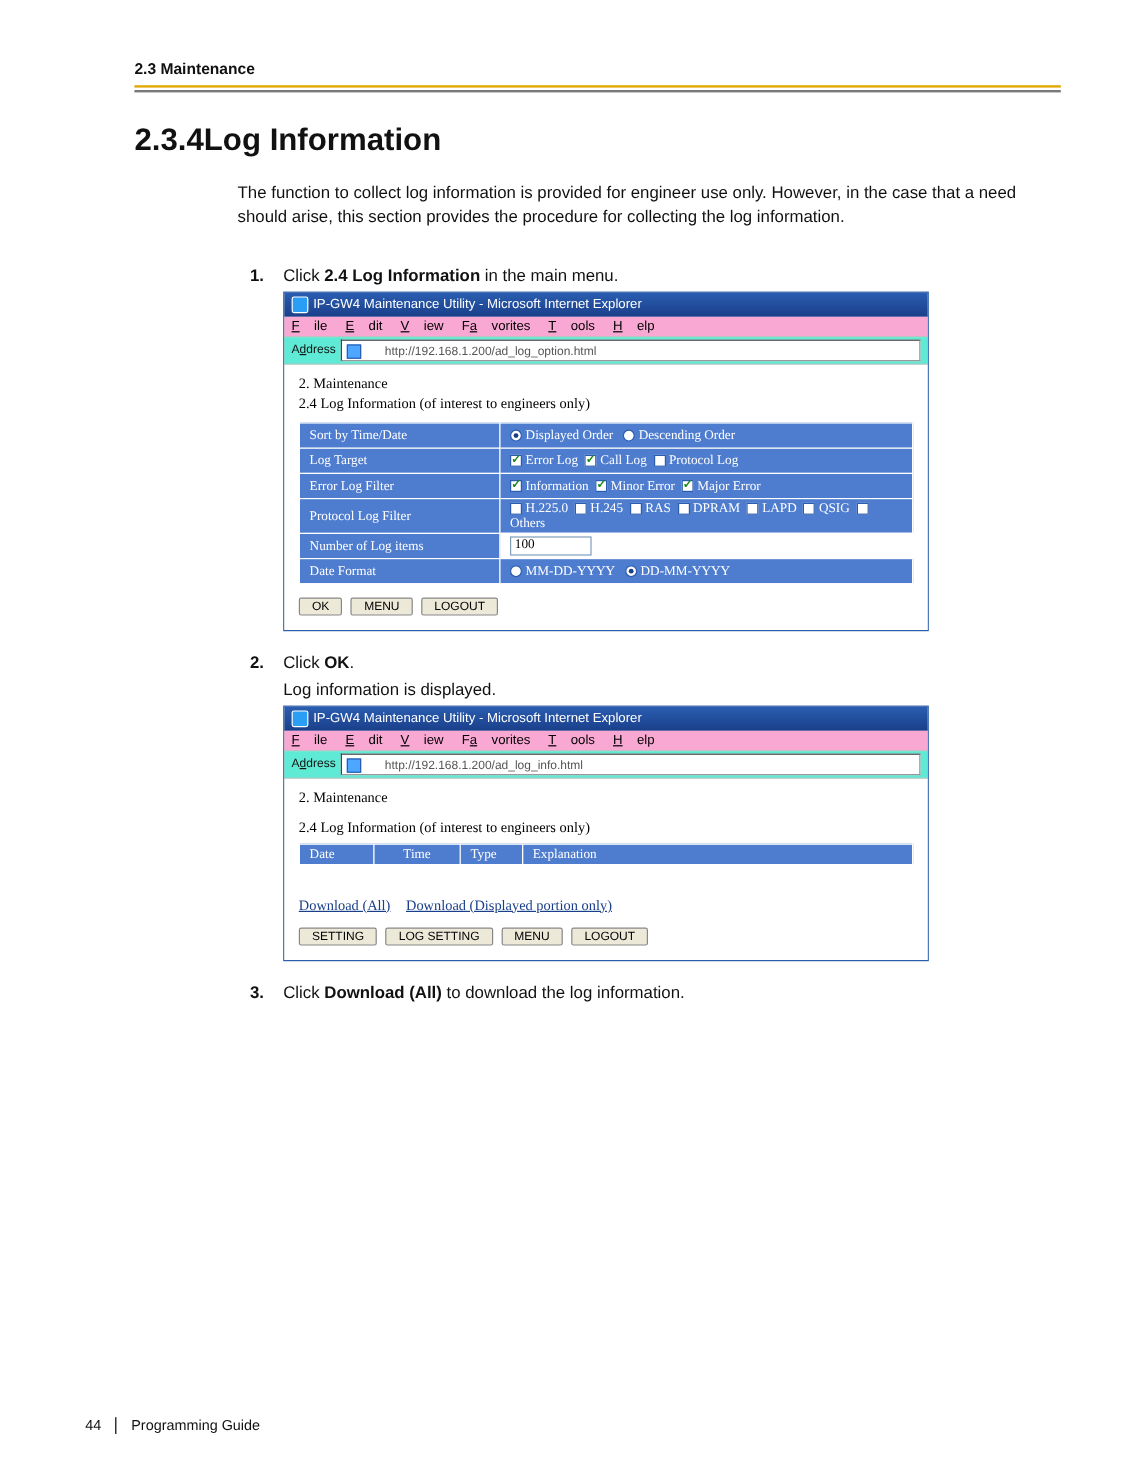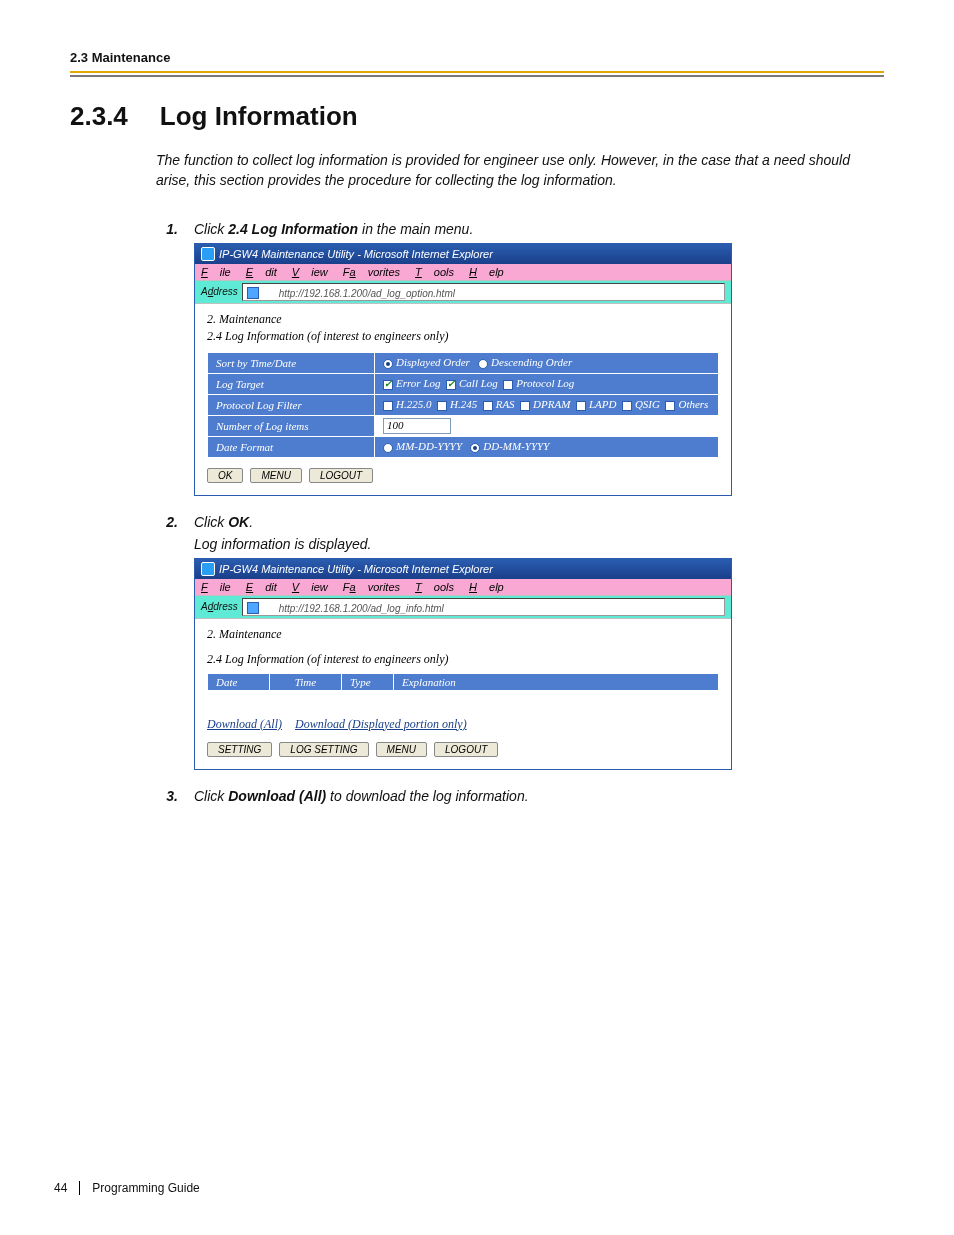--- a/index.html
+++ b/index.html
@@ -8,21 +8,21 @@
     background: #fff;
     font-family: Arial, Helvetica, sans-serif;
     color: #111;
     width: 954px;
   }
   .page {
     position: relative;
     width: 954px;
     height: 1235px;
     box-sizing: border-box;
-    padding: 50px 70px 40px 70px;
+    padding: 50px 70px 40px 112px;
   }
   .running-header {
     font-size: 13px;
     font-weight: bold;
     margin-bottom: 6px;
   }
   .rule-gold {
     height: 2px;
     background: #e0a800;
     margin-bottom: 2px;
@@ -30,25 +30,23 @@
   .rule-gray {
     height: 2px;
     background: #7a7a7a;
     margin-bottom: 24px;
   }
   h1.section-heading {
     font-size: 26px;
     font-weight: bold;
     margin: 0 0 18px 0;
     display: flex;
-    gap: 32px;
   }
   .block-indent {
     margin-left: 86px;
-    font-style: italic;
   }
   .intro {
     font-size: 14px;
     line-height: 1.45;
     margin-bottom: 30px;
   }
   ol.steps {
     list-style: none;
     padding: 0;
     margin: 0;
@@ -227,21 +225,21 @@
   .log-table th.type { width: 35px; }
   .linkrow { margin: 26px 0 10px 0; }
   .linkrow a {
     color: #1a3f8a;
     text-decoration: underline;
     margin-right: 10px;
   }
   .footer {
     position: absolute;
     bottom: 40px;
-    left: 54px;
+    left: 71px;
     font-size: 12px;
     display: flex;
     align-items: center;
     gap: 12px;
   }
   .footer .sep {
     width: 1px; height: 14px; background: #000;
   }
 </style>
 </head>
@@ -302,20 +300,28 @@
                     <span class="radio on"></span><span>Displayed Order</span>&nbsp;&nbsp;
                     <span class="radio"></span><span>Descending Order</span>
                   </td>
                 </tr>
                 <tr>
                   <td>Log Target</td>
                   <td>
                     <span class="chk on"></span><span>Error Log</span>&nbsp;
                     <span class="chk on"></span><span>Call Log</span>&nbsp;
                     <span class="chk"></span><span>Protocol Log</span>
+                  </td>
+                </tr>
+                <tr>
+                  <td>Error Log Filter</td>
+                  <td>
+                    <span class="chk on"></span><span>Information</span>&nbsp;
+                    <span class="chk on"></span><span>Minor Error</span>&nbsp;
+                    <span class="chk on"></span><span>Major Error</span>
                   </td>
                 </tr>
                 <tr>
                   <td>Protocol Log Filter</td>
                   <td>
                     <span class="chk"></span><span>H.225.0</span>&nbsp;
                     <span class="chk"></span><span>H.245</span>&nbsp;
                     <span class="chk"></span><span>RAS</span>&nbsp;
                     <span class="chk"></span><span>DPRAM</span>&nbsp;
                     <span class="chk"></span><span>LAPD</span>&nbsp;

